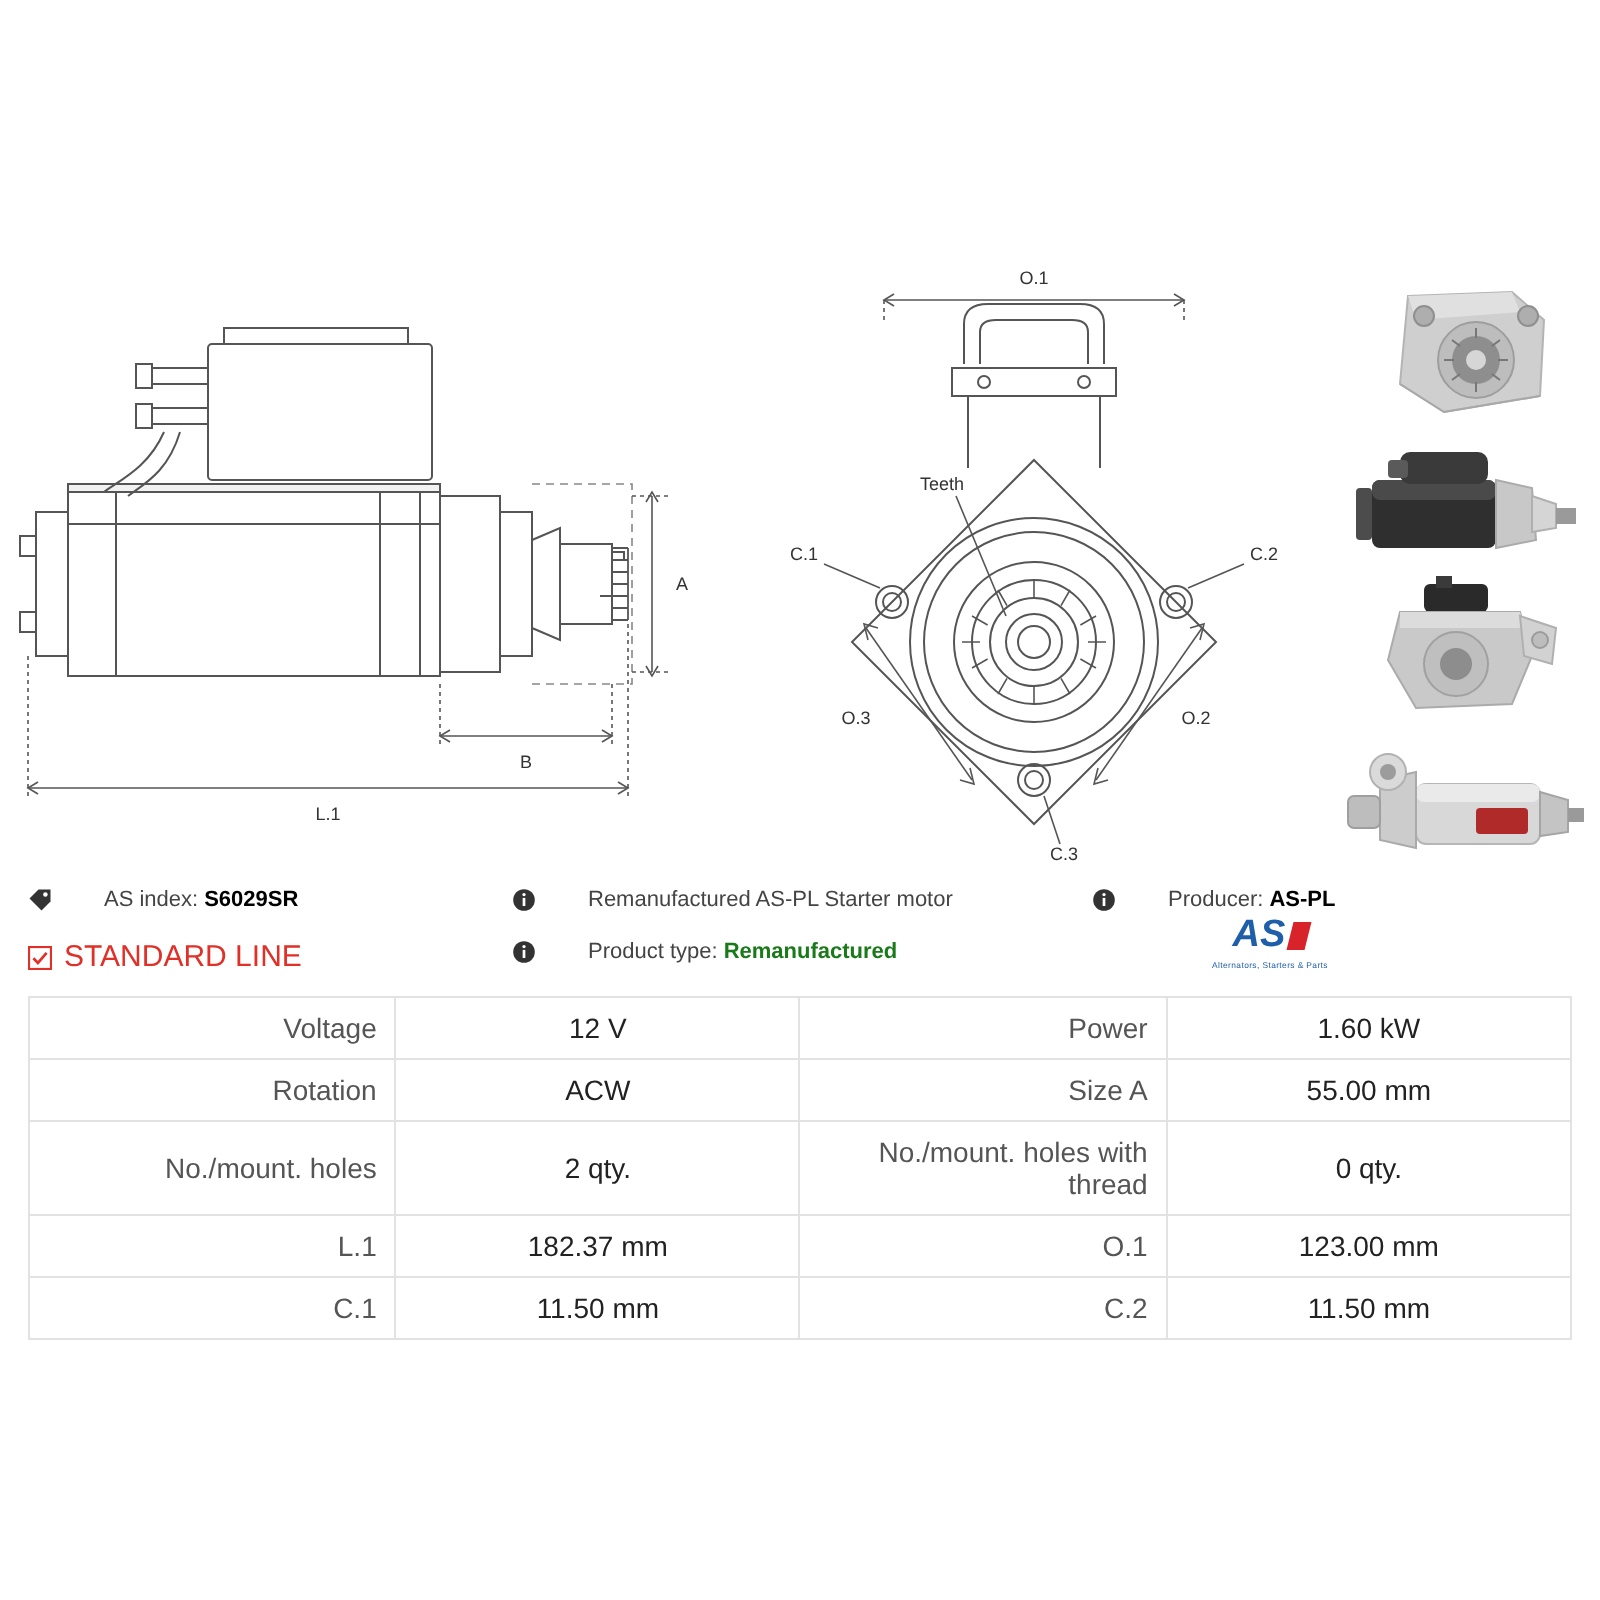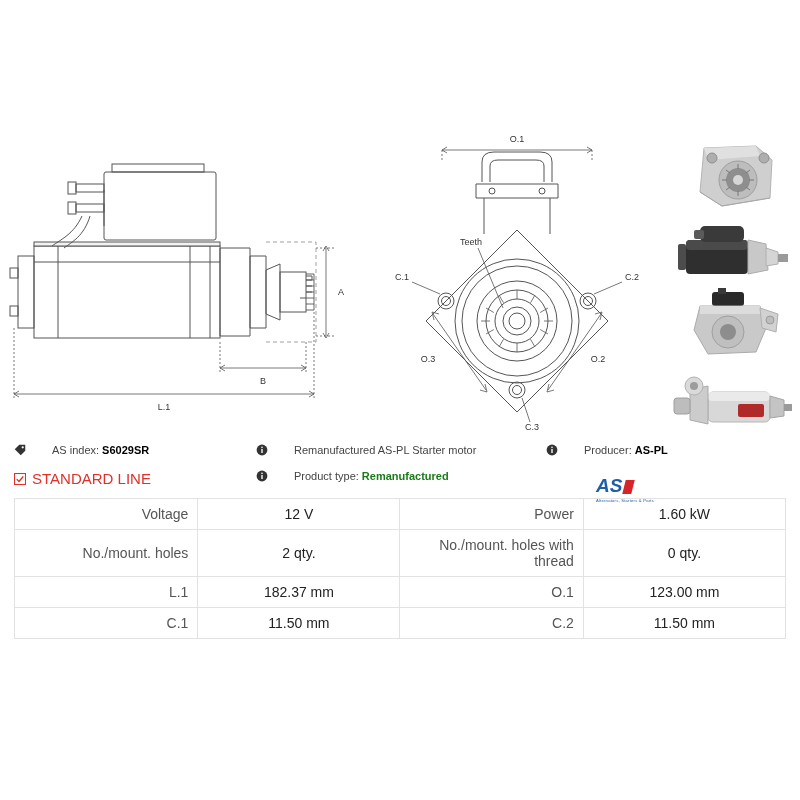--- a/index.html
+++ b/index.html
@@ -81,23 +81,23 @@
   .standard-line {
     color: #e03028;
     font-weight: normal;
     font-size: 15px;
   }
 
   
   .aspl-logo {
     position: absolute;
     left: 596px;
-    top: 476px;
+    top: 458px;
     width: 78px;
-    text-align: left;
+    text-align: center;
   }
   .aspl-mark {
     font-size: 19px;
     font-weight: bold;
     font-style: italic;
     color: #1f5fa9;
     letter-spacing: 0px;
     line-height: 1;
     position: relative;
     display: inline-block;
@@ -442,20 +442,26 @@
     <div class="aspl-sub">Alternators, Starters &amp; Parts</div>
   </div>
 
   <table class="spec-table">
     <tbody>
       <tr>
         <td class="k">Voltage</td>
         <td class="v">12 V</td>
         <td class="k">Power</td>
         <td class="v">1.60 kW</td>
+      </tr>
+      <tr>
+        <td class="k">Rotation</td>
+        <td class="v">ACW</td>
+        <td class="k">Size A</td>
+        <td class="v">55.00 mm</td>
       </tr>
       <tr>
         <td class="k">No./mount. holes</td>
         <td class="v">2 qty.</td>
         <td class="k">No./mount. holes with thread</td>
         <td class="v">0 qty.</td>
       </tr>
       <tr>
         <td class="k">L.1</td>
         <td class="v">182.37 mm</td>

